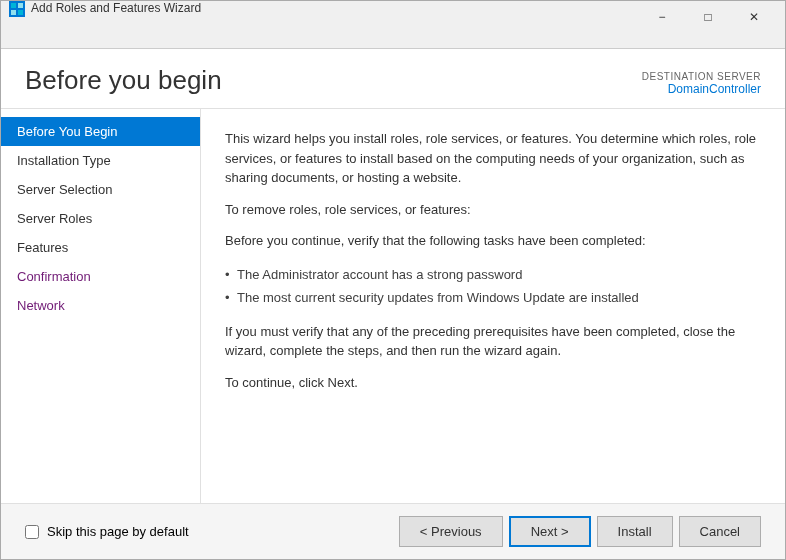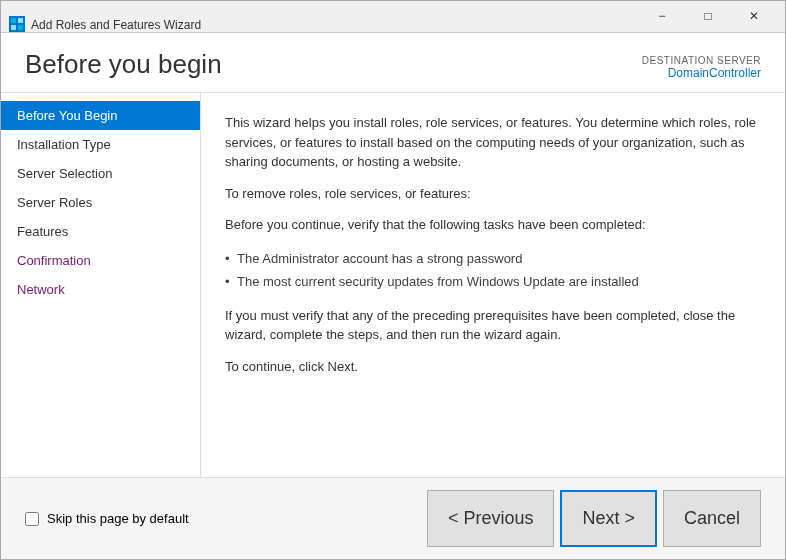--- a/index.html
+++ b/index.html
@@ -17,23 +17,23 @@
       width: 786px;
       height: 560px;
       background: #fff;
       border: 1px solid #aaa;
       display: flex;
       flex-direction: column;
     }
 
     .title-bar {
       background: #f0f0f0;
-      height: 32px;
-      display: flex;
-      align-items: flex-end;
+      height: 48px;
+      display: flex;
+      align-items: flex-start;
       padding: 0 8px;
       border-bottom: 1px solid #ccc;
       flex-shrink: 0;
     }
 
     .title-bar-icon {
       width: 16px;
       height: 16px;
       margin-right: 6px;
       background: #0078d4;
@@ -195,22 +195,22 @@
       width: 14px;
       height: 14px;
     }
 
     .footer-buttons {
       display: flex;
       gap: 6px;
     }
 
     .btn {
-      padding: 16px 20px;
-      font-size: 18px;
+      padding: 6px 20px;
+      font-size: 13px;
       border: 1px solid #adadad;
       background: #e1e1e1;
       cursor: pointer;
       color: #333;
       min-width: 75px;
     }
 
     .btn-next {
       background: #e1e1e1;
       border: 2px solid #0078d4;
@@ -273,17 +273,18 @@
   </div>
 
   <div class="wizard-footer">
     <div class="checkbox-area">
       <input type="checkbox" id="skip-default" style="">
       <label for="skip-default">Skip this page by default</label>
     </div>
     <div class="footer-buttons">
       <button class="btn">&lt; Previous</button>
       <button class="btn btn-next">Next &gt;</button>
+      <button class="btn">Install</button>
       <button class="btn">Cancel</button>
     </div>
   </div>
 
 </div>
 
 </body></html>

